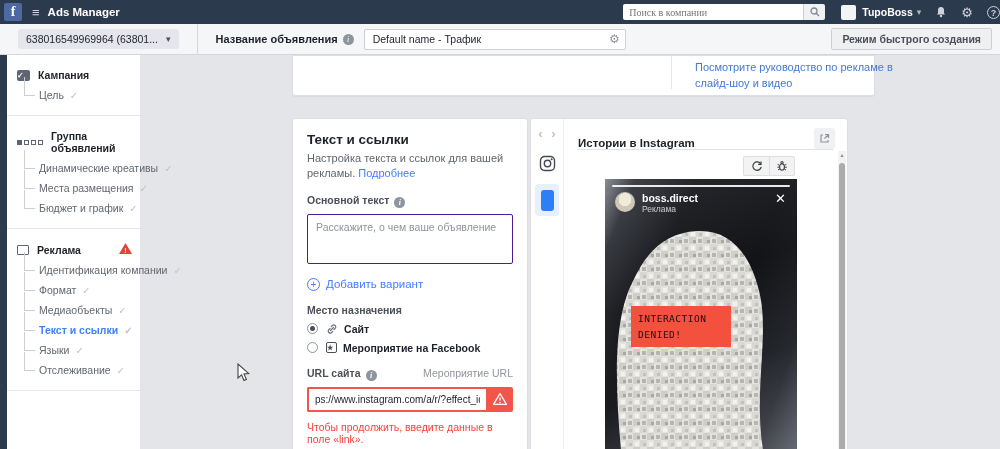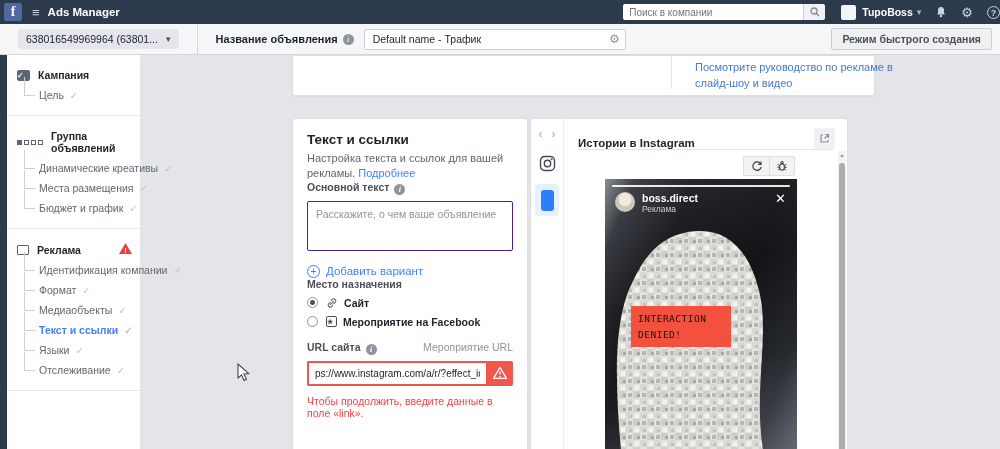--- a/index.html
+++ b/index.html
@@ -8,21 +8,21 @@
 
   
   .topbar { height:24px; background:#2c3a4d; display:flex; align-items:center; color:#fff; padding:0 8px 0 4px; }
   .fb-logo { width:18px; height:18px; background:#4e69a2; border-radius:2px; color:#fff; font-weight:bold;
              font-size:14px; text-align:center; line-height:17px; margin-right:10px; font-family:"Liberation Serif", serif; }
   .menu-glyph { font-size:13px; color:#cdd3dc; margin-right:8px; cursor:pointer; }
   .app-title { font-size:11.5px; font-weight:bold; color:#fff; }
   .topbar .spacer { flex:1; }
   .search-group { display:flex; height:16px; margin-right:16px; }
   .search-group input { width:180px; height:16px; border:none; border-radius:2px 0 0 2px; font-size:10px;
-                        padding:0 6px; color:#333; outline:none; font-family:Liberation Sans, sans-serif; }
+                        padding:0 6px; color:#333; outline:none; font-family:Liberation Serif, serif; }
   .search-btn { width:22px; height:16px; background:#f0f1f3; border:none; border-left:1px solid #ccc;
                 border-radius:0 2px 2px 0; display:flex; align-items:center; justify-content:center; cursor:pointer; }
   .tb-avatar { width:15px; height:15px; background:#f3f4f6; border-radius:2px; margin-right:6px; }
   .tb-user { font-size:10.5px; font-weight:bold; margin-right:4px; }
   .tb-caret { font-size:9px; color:#aeb6c1; margin-right:14px; }
   .tb-icon { margin-right:14px; display:flex; align-items:center; cursor:pointer; }
   .gear-glyph { font-size:13px; color:#cdd3dc; }
   .help-circle { width:13px; height:13px; border:1.5px solid #cdd3dc; border-radius:50%; color:#cdd3dc;
                  font-size:9px; font-weight:bold; text-align:center; line-height:12px; margin-right:-8px; }
 
@@ -73,21 +73,21 @@
           box-shadow:0 1px 1px rgba(0,0,0,0.04); }
   .guide-card { left:292px; top:0; width:583px; height:41px; }
   .guide-vdiv { position:absolute; left:378px; top:0; bottom:6px; width:1px; background:#e7e7e7; }
   .guide-link { position:absolute; left:402px; top:4px; width:230px; font-size:11px; line-height:1.45;
                 color:#4479d4; cursor:pointer; }
 
   .form-card { left:292px; top:63px; width:236px; height:480px; border-radius:3px; padding:13px 14px; }
   .form-title { font-size:13.5px; font-weight:bold; color:#1d2129; }
   .form-sub { font-size:11px; color:#606770; margin-top:4px; line-height:1.35; }
   a.blue { color:#4080ff; text-decoration:none; cursor:pointer; }
-  .field-label { font-size:10.5px; font-weight:bold; color:#4b4f56; }
+  .field-label { font-size:10.5px; font-weight:bold; color:#4b4f56; margin-top:13px; }
   textarea.ta { width:100%; border:1px solid #4c1d95; border-radius:2px; resize:none; font-size:10.5px;
                 padding:6px 8px; color:#1d2129; margin-top:6px; outline:none; font-family:"Liberation Sans", sans-serif; }
   textarea.ta::placeholder { color:#90949c; }
   .add-variant { display:flex; align-items:center; margin-top:10px; font-size:11.5px; color:#4080ff; cursor:pointer; }
   .plus-circle { width:13px; height:13px; border:1px solid #4080ff; border-radius:50%; font-size:10px; line-height:12px;
                  text-align:center; margin-right:6px; }
   .radio-row { display:flex; align-items:center; margin-top:7px; font-size:10.5px; font-weight:bold; color:#1d2129; }
   .radio { width:11px; height:11px; border:1px solid #8d949e; border-radius:50%; margin-right:8px; position:relative; }
   .radio.on::after { content:""; position:absolute; left:2px; top:2px; width:5px; height:5px; border-radius:50%; background:#4b4f56; }
   .dest-icon { margin-right:6px; display:flex; align-items:center; }

